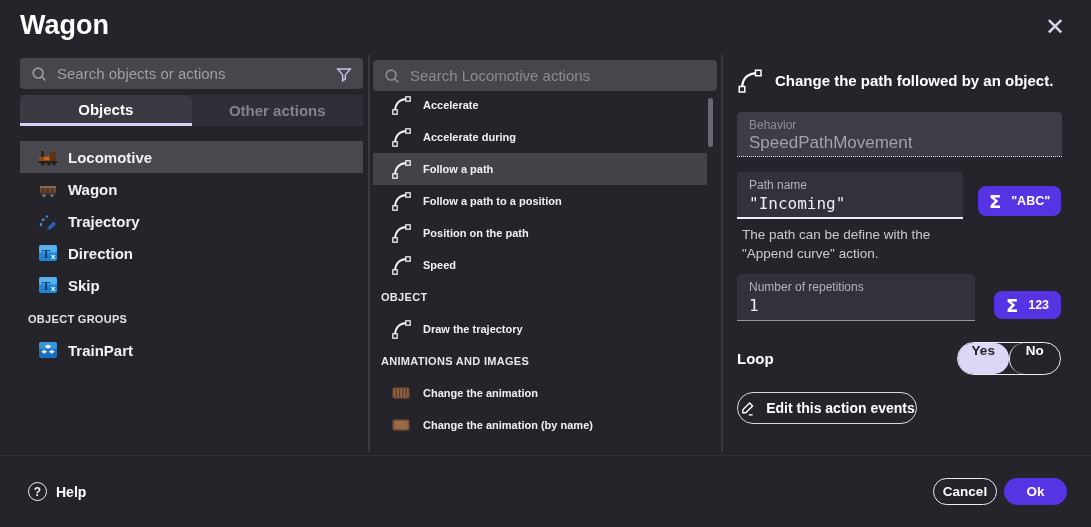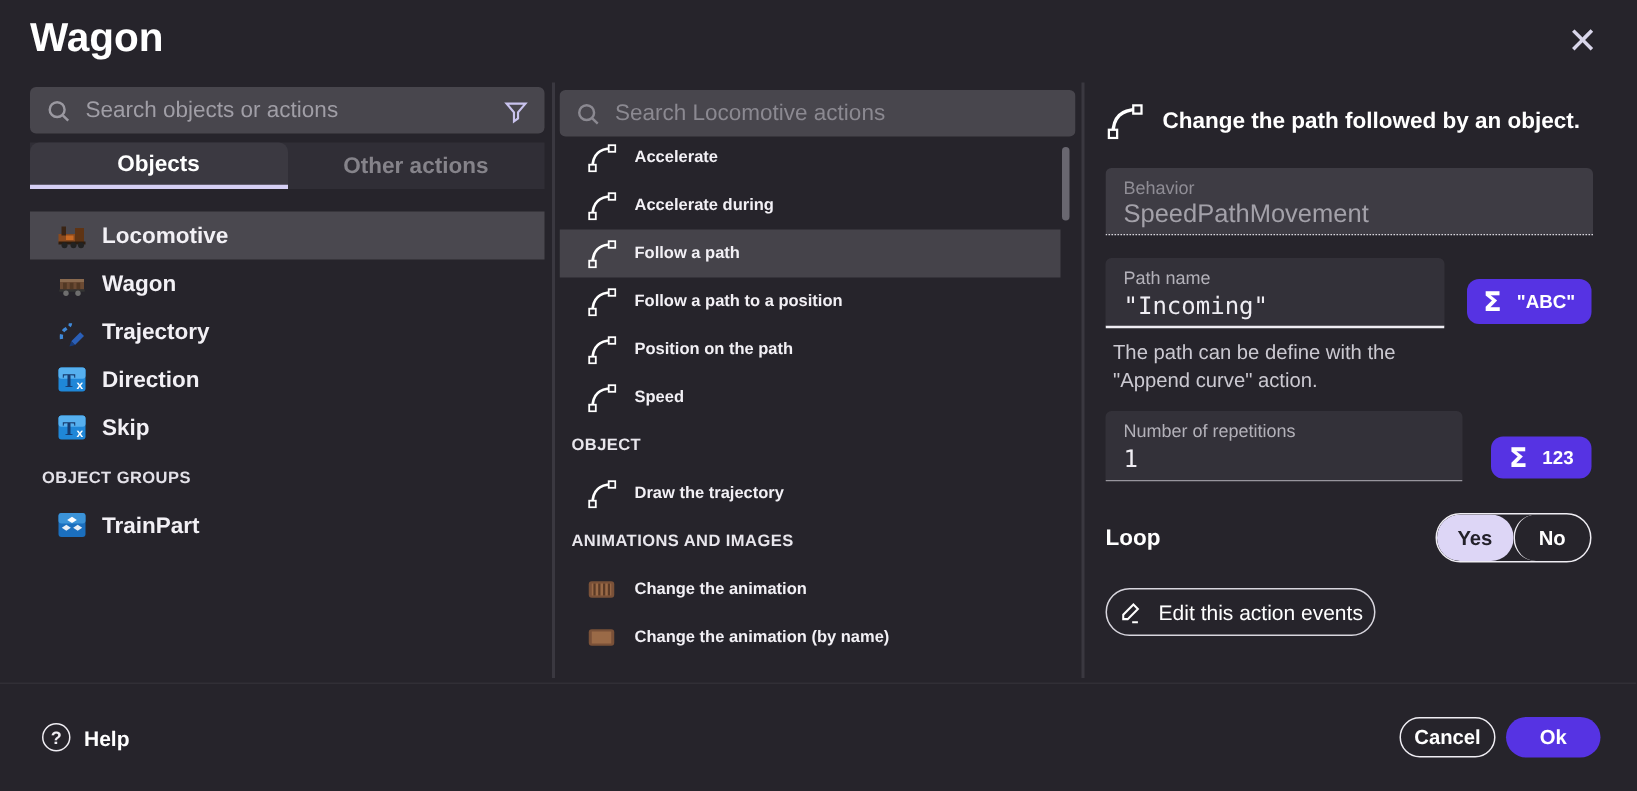--- a/index.html
+++ b/index.html
@@ -69,26 +69,26 @@
   .expr-btn .sigma { font-size:18px; font-weight:bold; font-family:"DejaVu Sans",sans-serif; }
   .expr-btn .tag { font-size:12.5px; font-weight:bold; }
   .abc-btn { right:1px; top:131px; width:83px; height:30px; }
   .num-btn { right:1px; top:236px; width:67px; height:28px; }
 
   .helper { position:absolute; left:5px; top:170px; font-size:13.5px; color:#cbc9d1; line-height:19px; }
 
   .loop-row { position:absolute; left:0; top:287px; width:325px; height:33px; display:flex; align-items:center; }
   .loop-label { font-size:15px; font-weight:bold; color:#ffffff; }
   .toggle { position:absolute; right:1px; top:0; width:104px; height:33px; border:1px solid #efedf3; border-radius:17px; display:flex; overflow:hidden; cursor:pointer; }
-  .toggle .seg { flex:1; display:flex; align-items:center; justify-content:center; font-size:13.5px; font-weight:bold;border-radius:15px; }
+  .toggle .seg { flex:1; display:flex; align-items:flex-start; justify-content:center; font-size:13.5px; font-weight:bold;border-radius:15px; }
   .toggle .seg.on { background:#ddd6f6; color:#23212a; }
   .toggle .seg.off { background:transparent; color:#ffffff; border-left:1px solid #efedf3; }
 
   .edit-btn { position:absolute; left:0; top:337px; width:180px; height:32px; border:1.5px solid #d8d6de; border-radius:17px;
-    display:flex; align-items:center; justify-content:center; gap:10px; font-size:14px; font-weight:normal; color:#ffffff; background:transparent; cursor:pointer; }
+    display:flex; align-items:center; justify-content:center; gap:10px; font-size:14px; font-weight:bold; color:#ffffff; background:transparent; cursor:pointer; }
 
   
   .footer { position:absolute; left:0; top:455px; width:1091px; height:72px; border-top:1px solid #312f36; }
   .help { position:absolute; left:28px; top:26px; display:flex; align-items:center; gap:9px; cursor:pointer; }
   .help-circle { width:19px; height:19px; border:1.5px solid #efedf3; border-radius:50%; display:flex; align-items:center; justify-content:center; font-size:12px; font-weight:bold; color:#efedf3; }
   .help .label { font-size:14px; font-weight:bold; color:#ffffff; }
   .pill { position:absolute; top:22px; height:27px; border-radius:14px; display:flex; align-items:center; justify-content:center; font-size:13.5px; font-weight:bold; color:#ffffff; cursor:pointer; }
   .cancel-btn { right:94px; width:64px; border:1.5px solid #efedf3; background:transparent; }
   .ok-btn { right:24px; width:63px; background:#5633e3; border:none; }
 </style>

